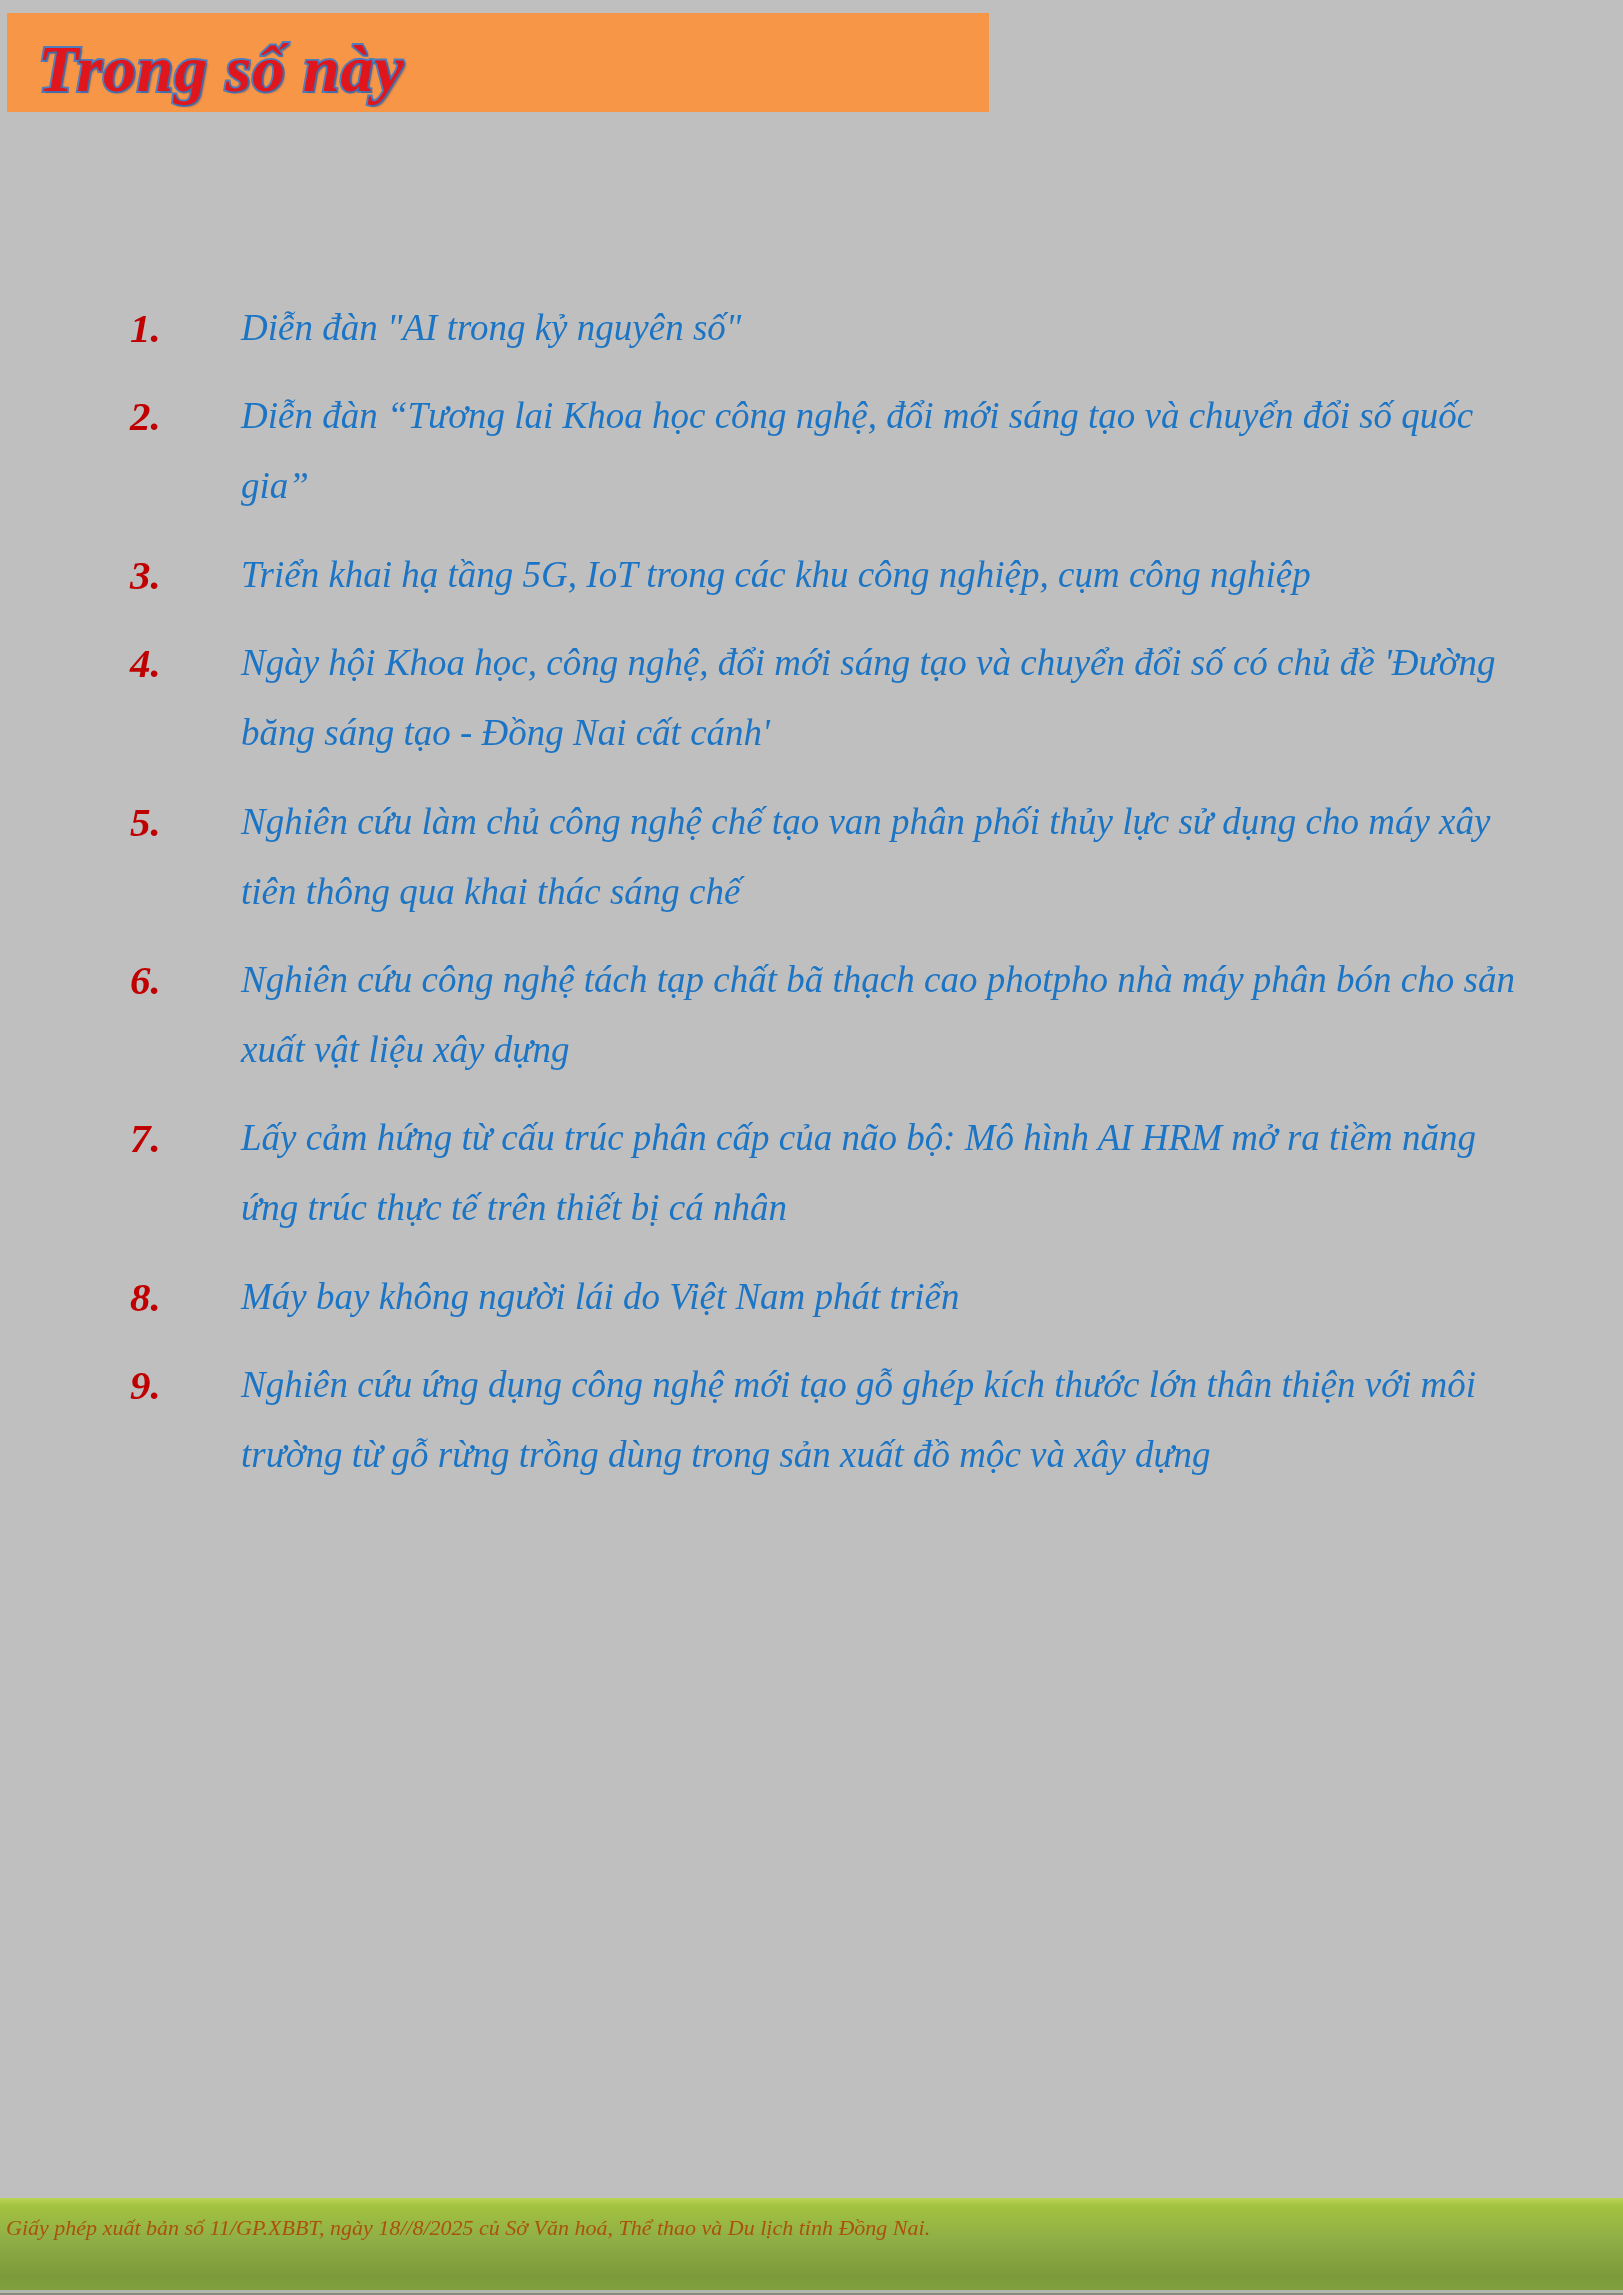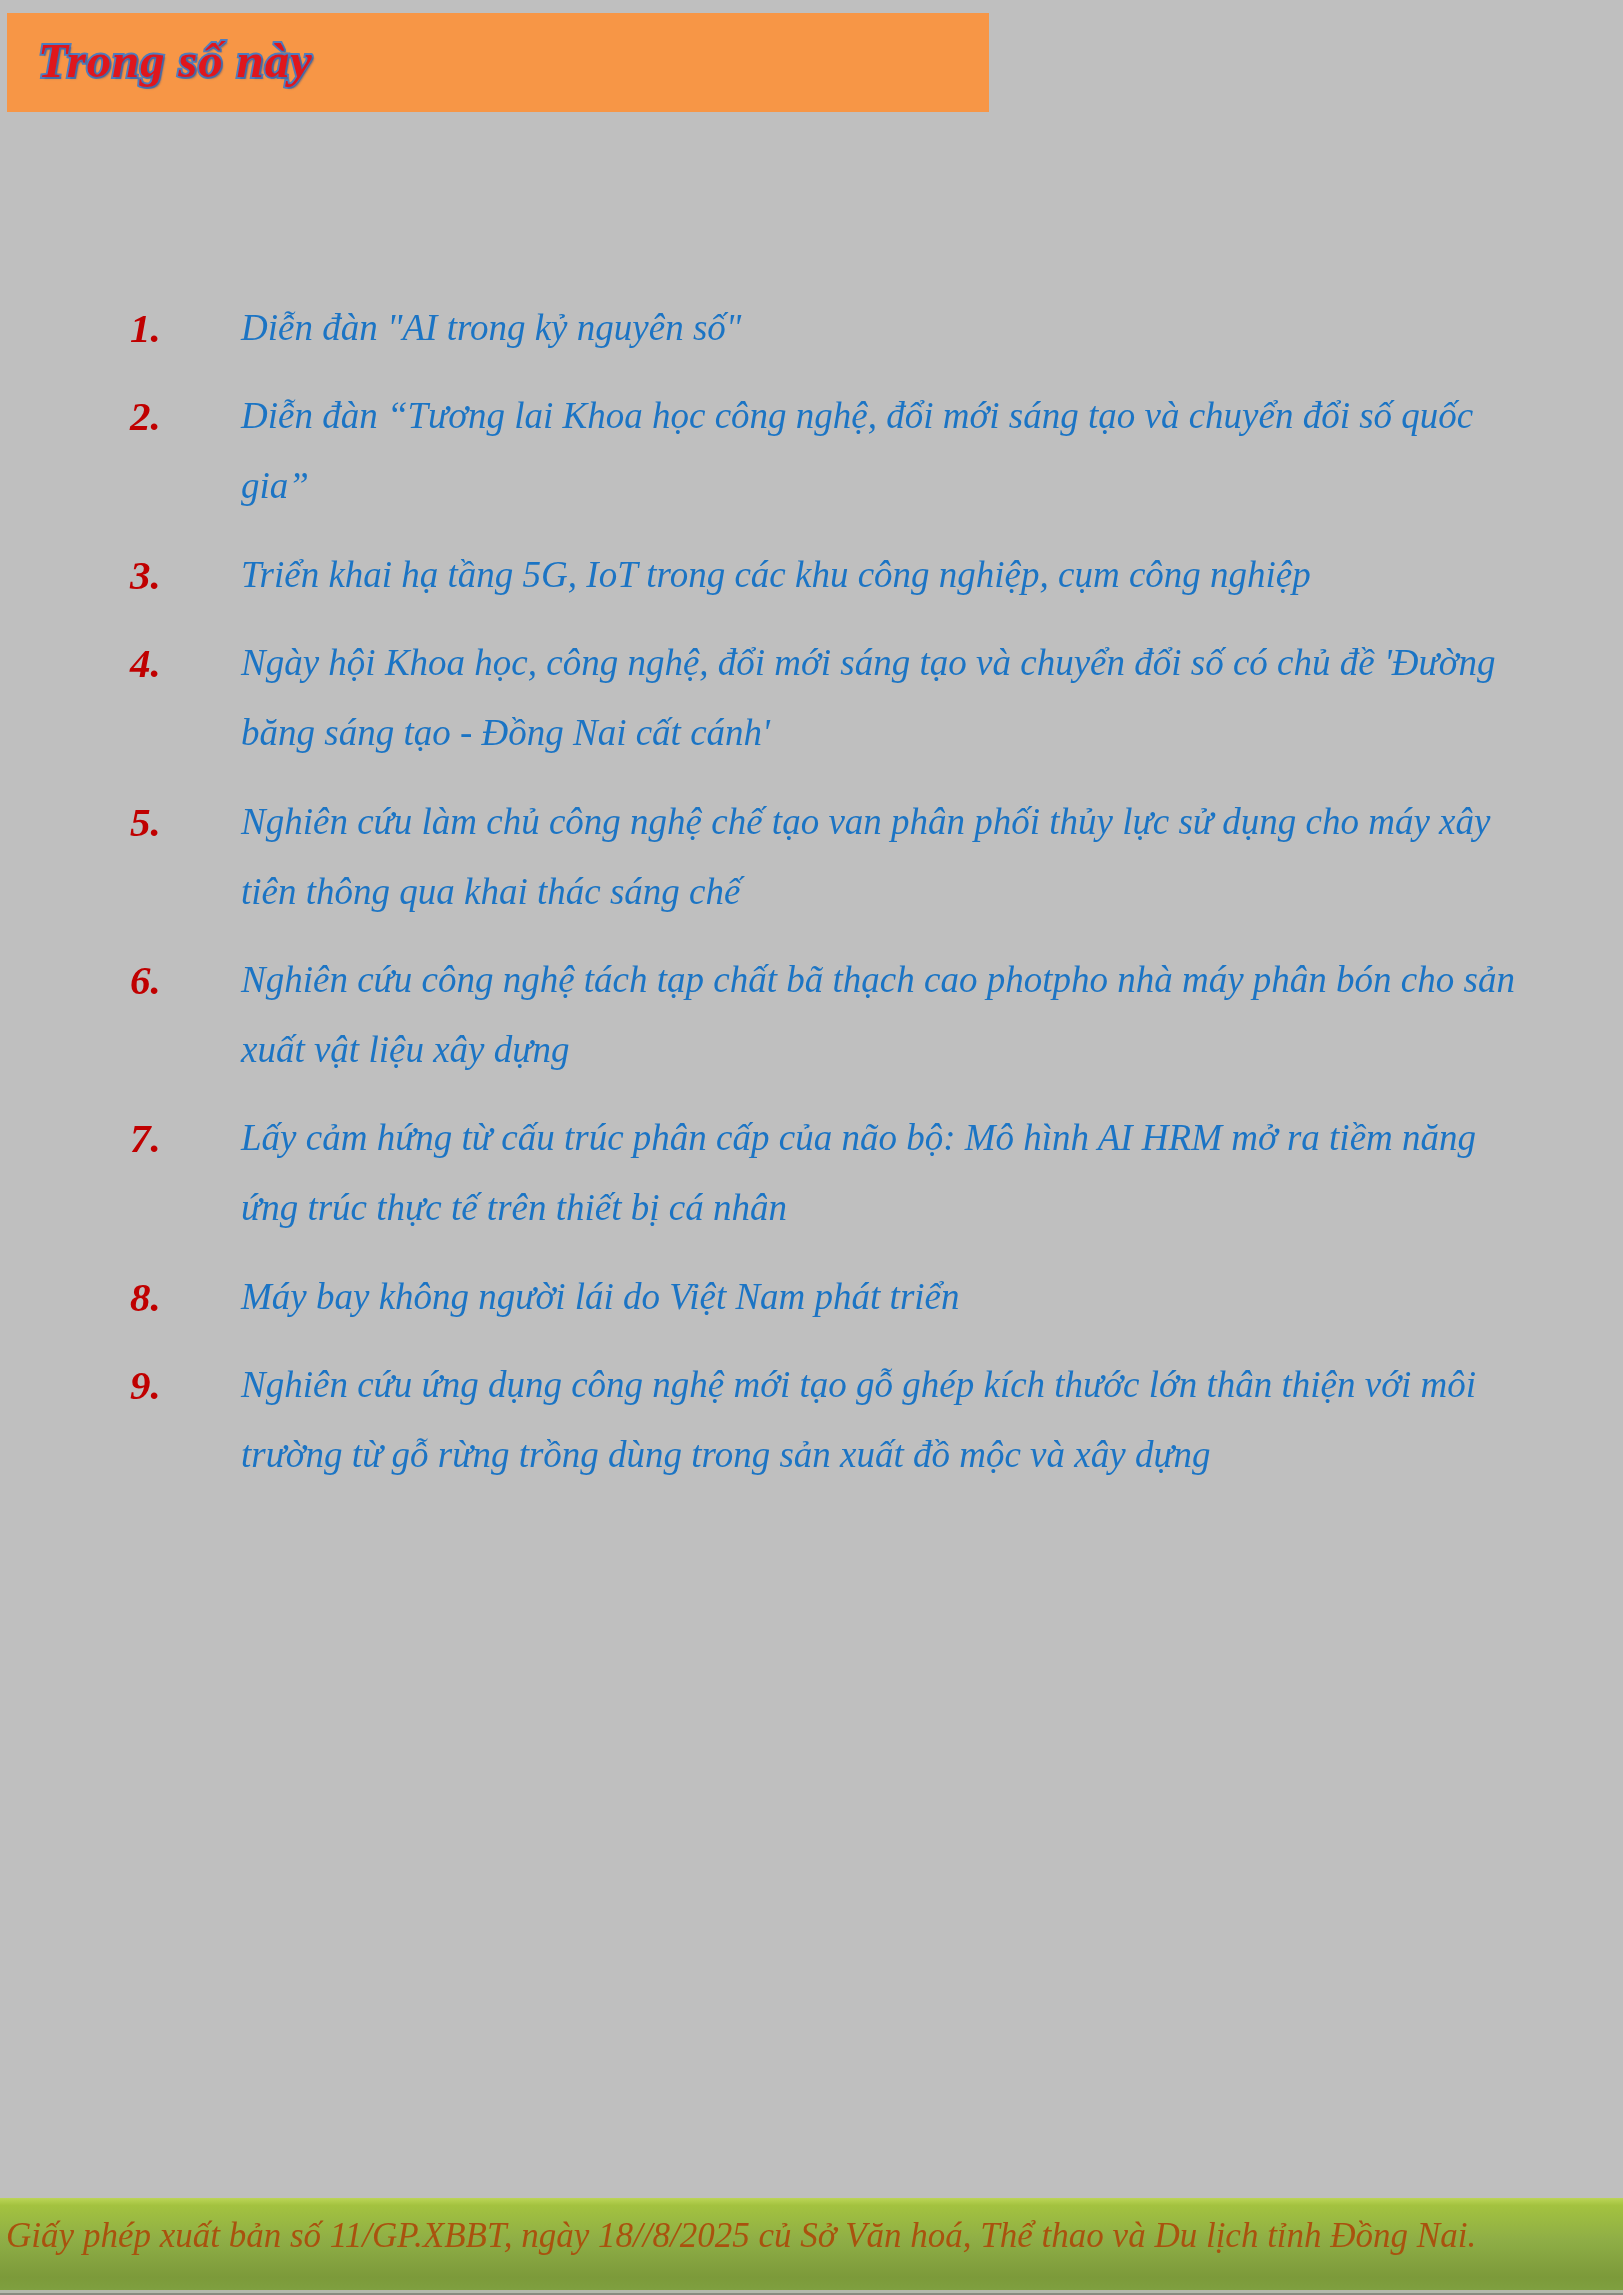--- a/index.html
+++ b/index.html
@@ -23,21 +23,21 @@
     width: 982px;
     height: 99px;
     background: #f79646;
   }
   .banner h1 {
     margin: 0;
     padding: 23px 0 0 31px;
     font-family: "Liberation Serif", serif;
     font-style: italic;
     font-weight: bold;
-    font-size: 49px;
+    font-size: 66px;
     line-height: 1;
     color: #e0161c;
     -webkit-text-stroke: 3.8px #4f7dbd;
     paint-order: stroke fill;
     text-shadow: 2.3px 2.3px 1.5px rgba(60,80,130,0.45);
     letter-spacing: 0.8px;
   }
 
   
   .toc {
@@ -74,21 +74,21 @@
     top: 2198px;
     width: 1624px;
     height: 93px;
     background: linear-gradient(to bottom,
       #bcd557 0%, #a3c23f 8%, #8fae46 45%, #7c9a3a 85%, #7fa040 100%);
   }
   .license-bar p {
     margin: 0;
     padding: 17px 0 0 6.1px;
     font-style: italic;
-    font-size: 35px;
+    font-size: 22px;
     line-height: 1.2;
     color: #a9520e;
   }
   .bottom-strip-light {
     position: absolute;
     left: 0;
     top: 2290px;
     width: 1624px;
     height: 3.1px;
     background: #b4b9ac;

